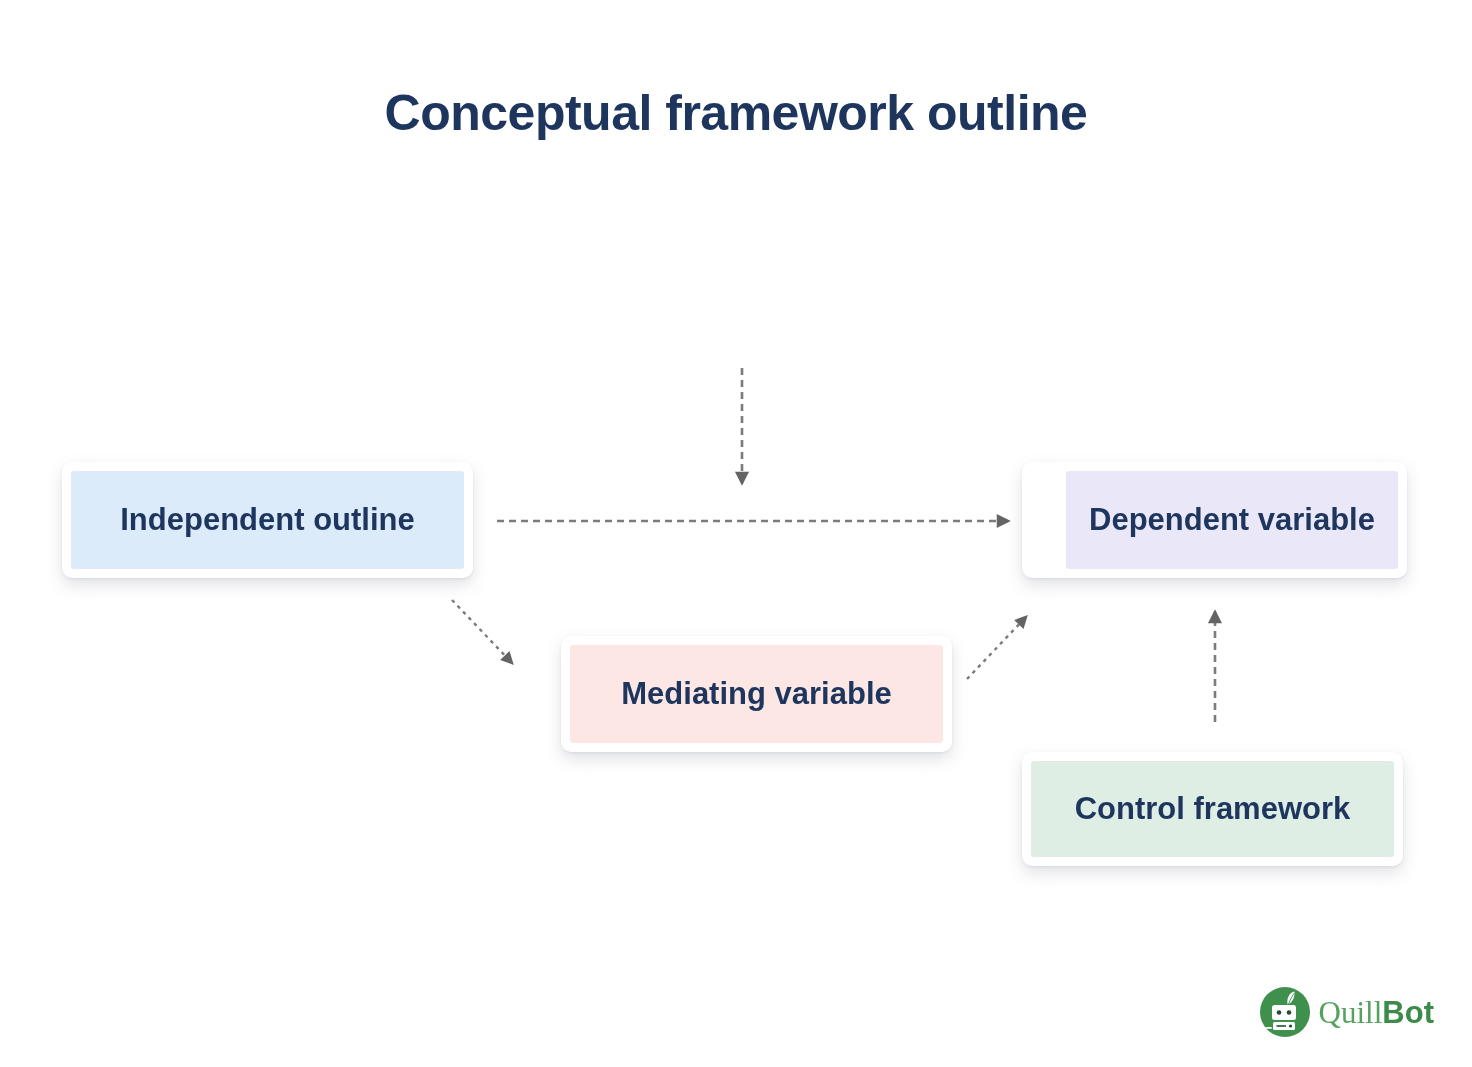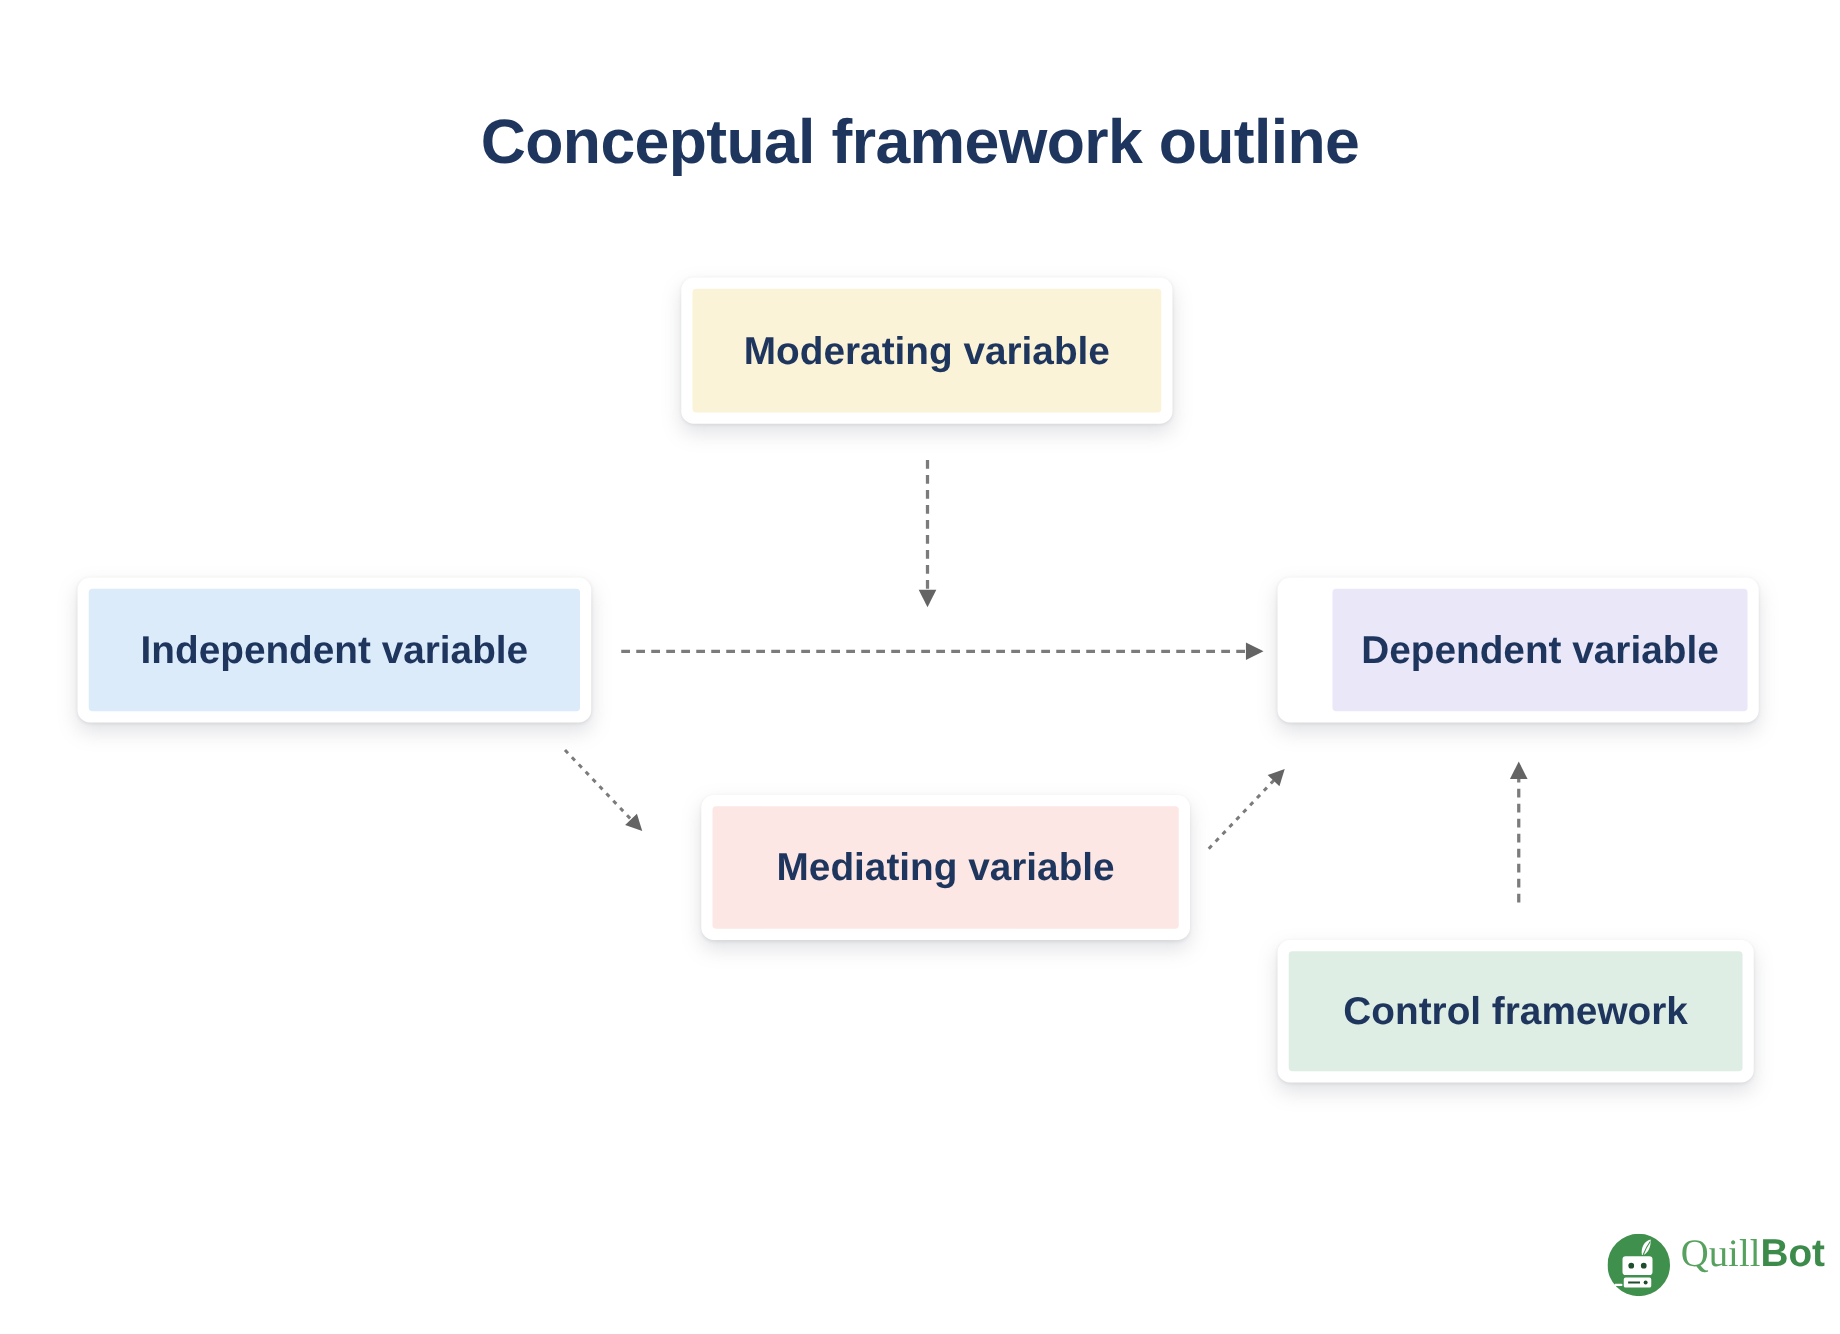--- a/index.html
+++ b/index.html
@@ -53,22 +53,22 @@
     color: #1E355E;
     white-space: nowrap;
   }
   #node-moderating  { left: 545px;  top: 222px; width: 393px; height: 117px; }
   #node-independent { left: 62px;   top: 462px; width: 411px; height: 116px; }
   #node-dependent   { left: 1022px; top: 462px; width: 385px; height: 116px; padding-left: 44px; }
   #node-mediating   { left: 561px;  top: 636px; width: 391px; height: 116px; }
   #node-control     { left: 1022px; top: 752px; width: 381px; height: 114px; }
   .logo {
     position: absolute;
-    right: 12px; bottom: 30px;
-    display: flex; align-items: flex-start; gap: 9px;
+    right: 38px; bottom: 30px;
+    display: flex; align-items: center; gap: 9px;
   }
   .wordmark { font-size: 31px; line-height: 1; white-space: nowrap; }
   .wordmark .quill {
     font-family: "Liberation Serif", "DejaVu Serif", serif;
     color: #57A15F; font-weight: 500;
   }
   .wordmark .bot {
     font-family: "Liberation Sans", "DejaVu Sans", sans-serif;
     color: #3D8B4B; font-weight: bold;
   }
@@ -86,26 +86,23 @@
         <path d="M1,1 L11,6 L1,11 Z" fill="#646464"></path>
       </marker>
     </defs>
     <path class="dash" d="M742,368 V483" marker-end="url(#ah)"></path>
     <path class="dash" d="M497,521 H1008" marker-end="url(#ah)"></path>
     <path class="dash-sm" d="M452,600 L512,663" marker-end="url(#ah)"></path>
     <path class="dash-sm" d="M967,679 L1026,617" marker-end="url(#ah)"></path>
     <path class="dash" d="M1215,722 V612" marker-end="url(#ah)"></path>
   </svg>
 
-  <div class="node" id="node-moderating">
-    <div class="node-fill" style="background-color: rgb(250, 243, 216);">Moderating variable</div>
-  </div>
 
   <div class="node" id="node-independent">
-    <div class="node-fill" style="background-color: rgb(220, 235, 250);">Independent variable</div>
+    <div class="node-fill" style="background-color: rgb(220, 235, 250);">Independent outline</div>
   </div>
 
   <div class="node" id="node-dependent">
     <div class="node-fill" style="background-color: rgb(234, 232, 248);">Dependent variable</div>
   </div>
 
   <div class="node" id="node-mediating">
     <div class="node-fill" style="background-color: rgb(252, 231, 229);">Mediating variable</div>
   </div>
 

